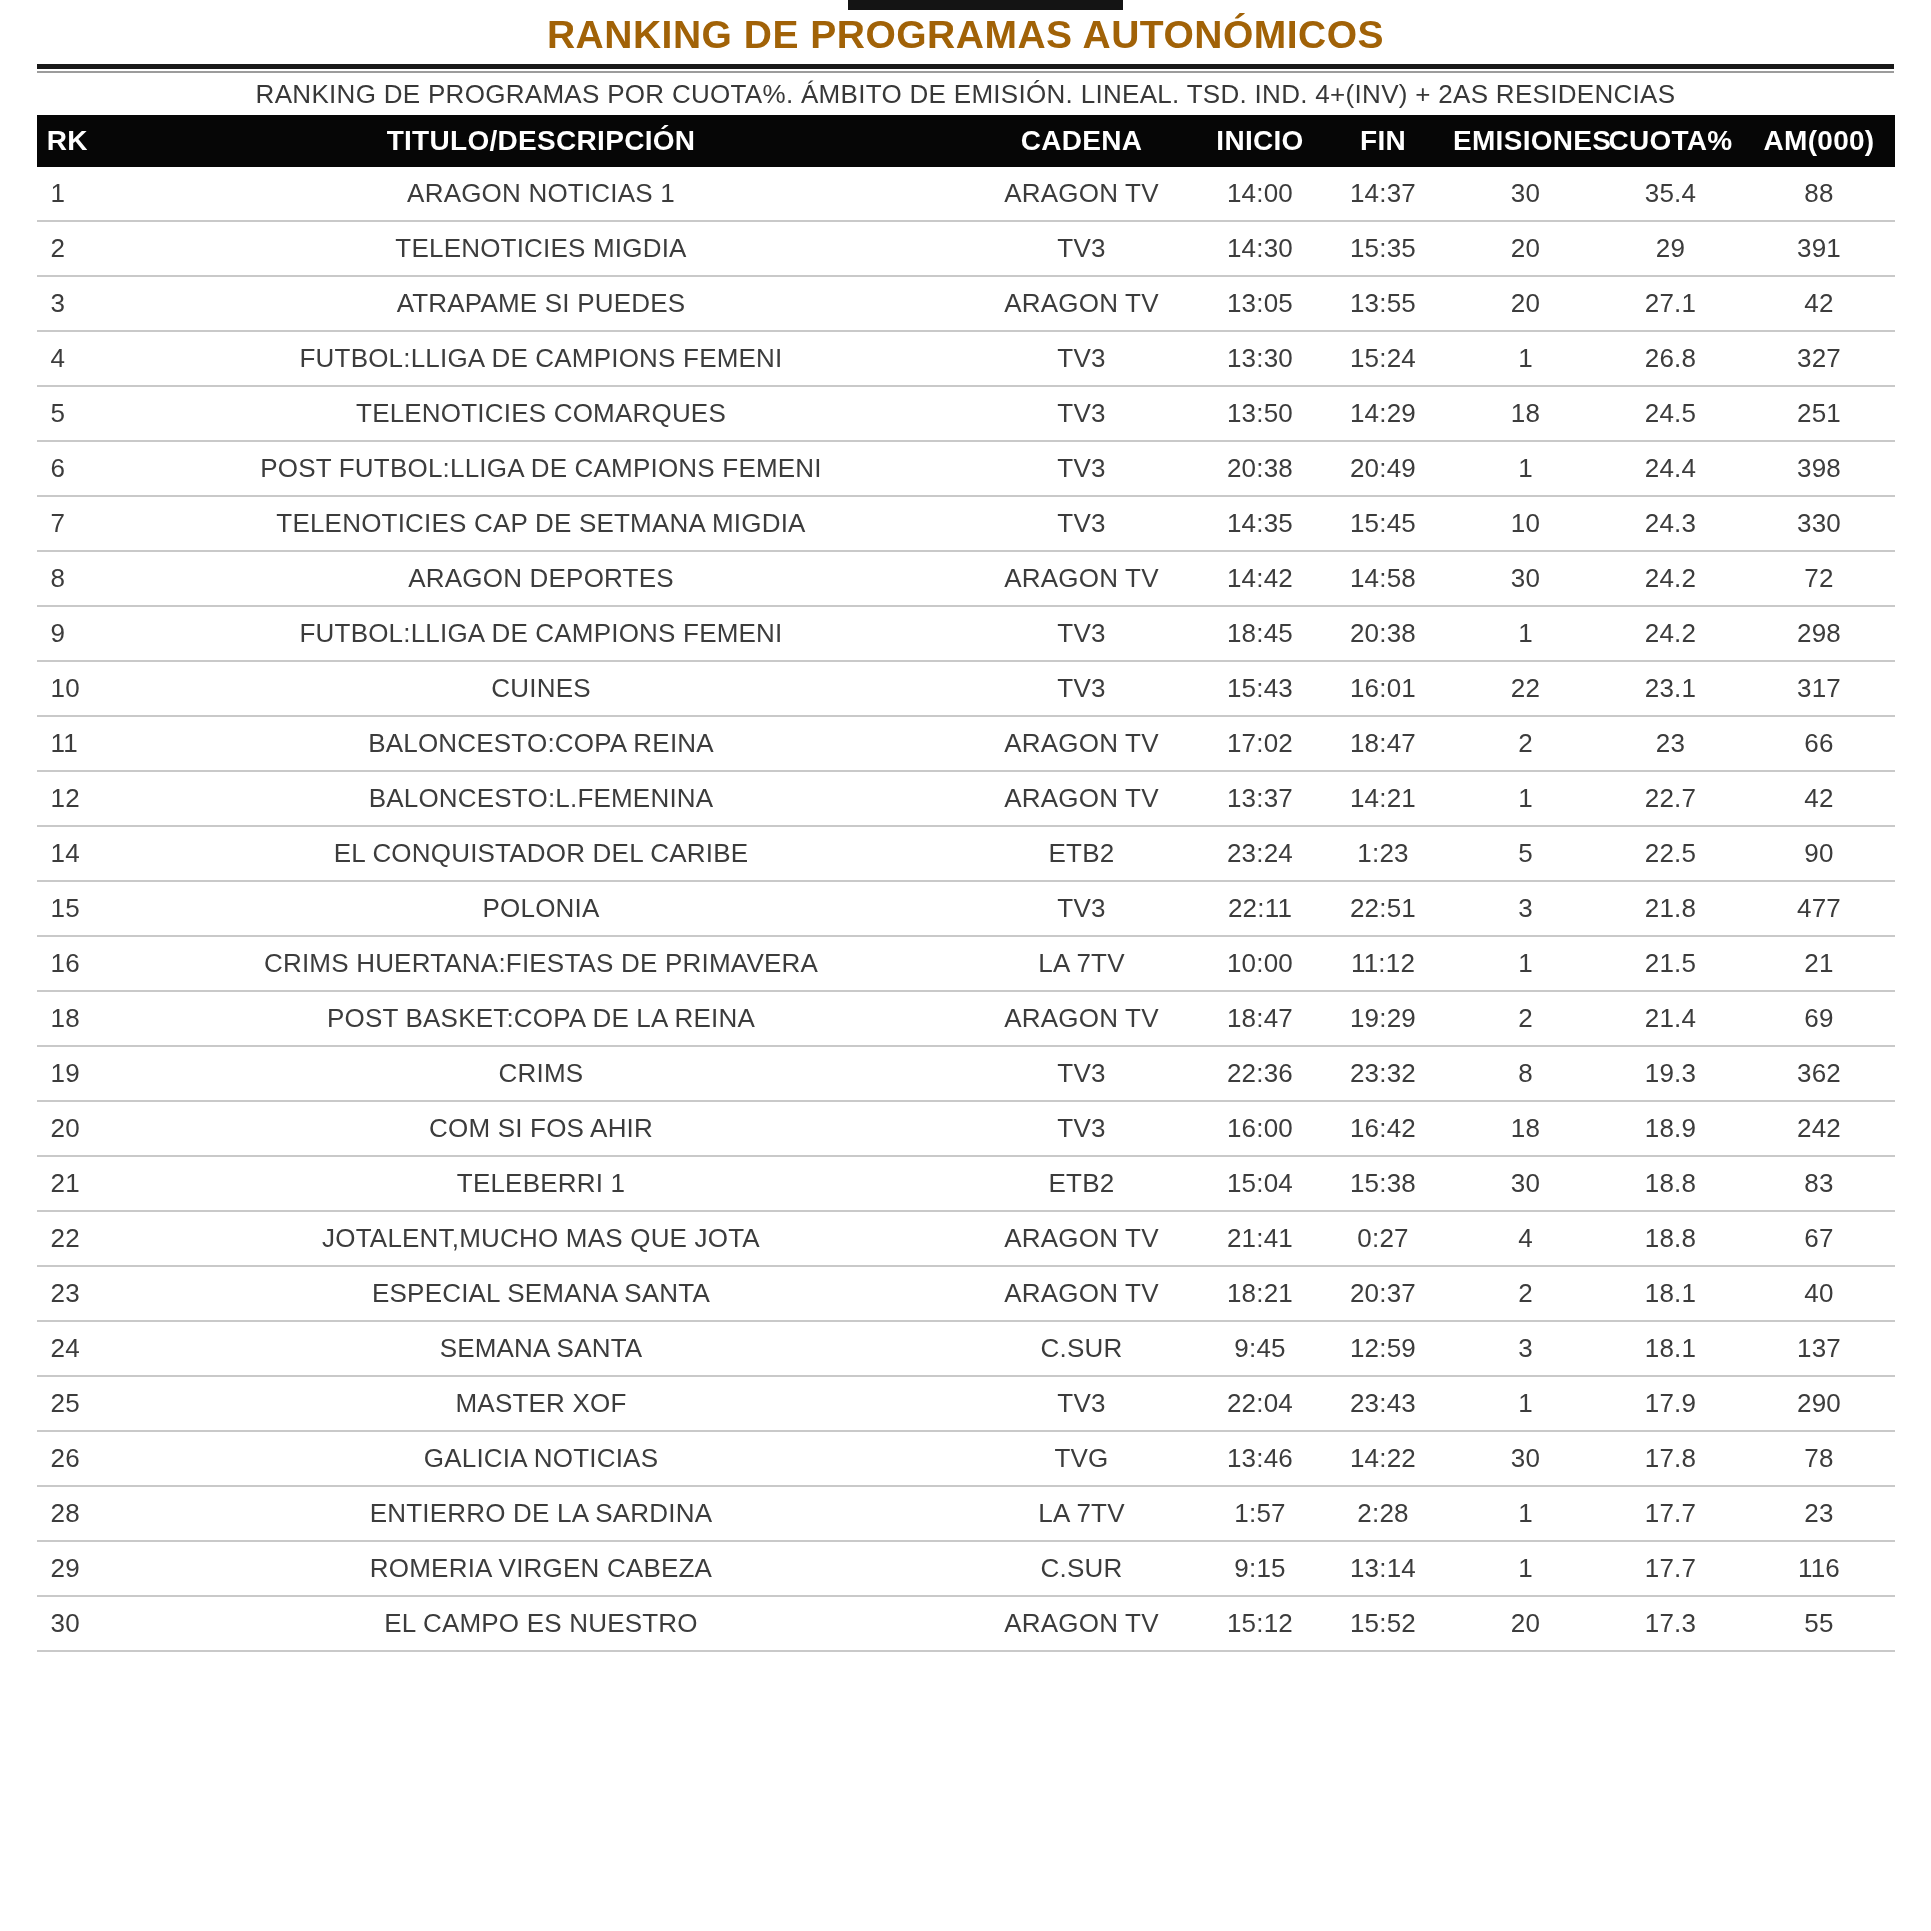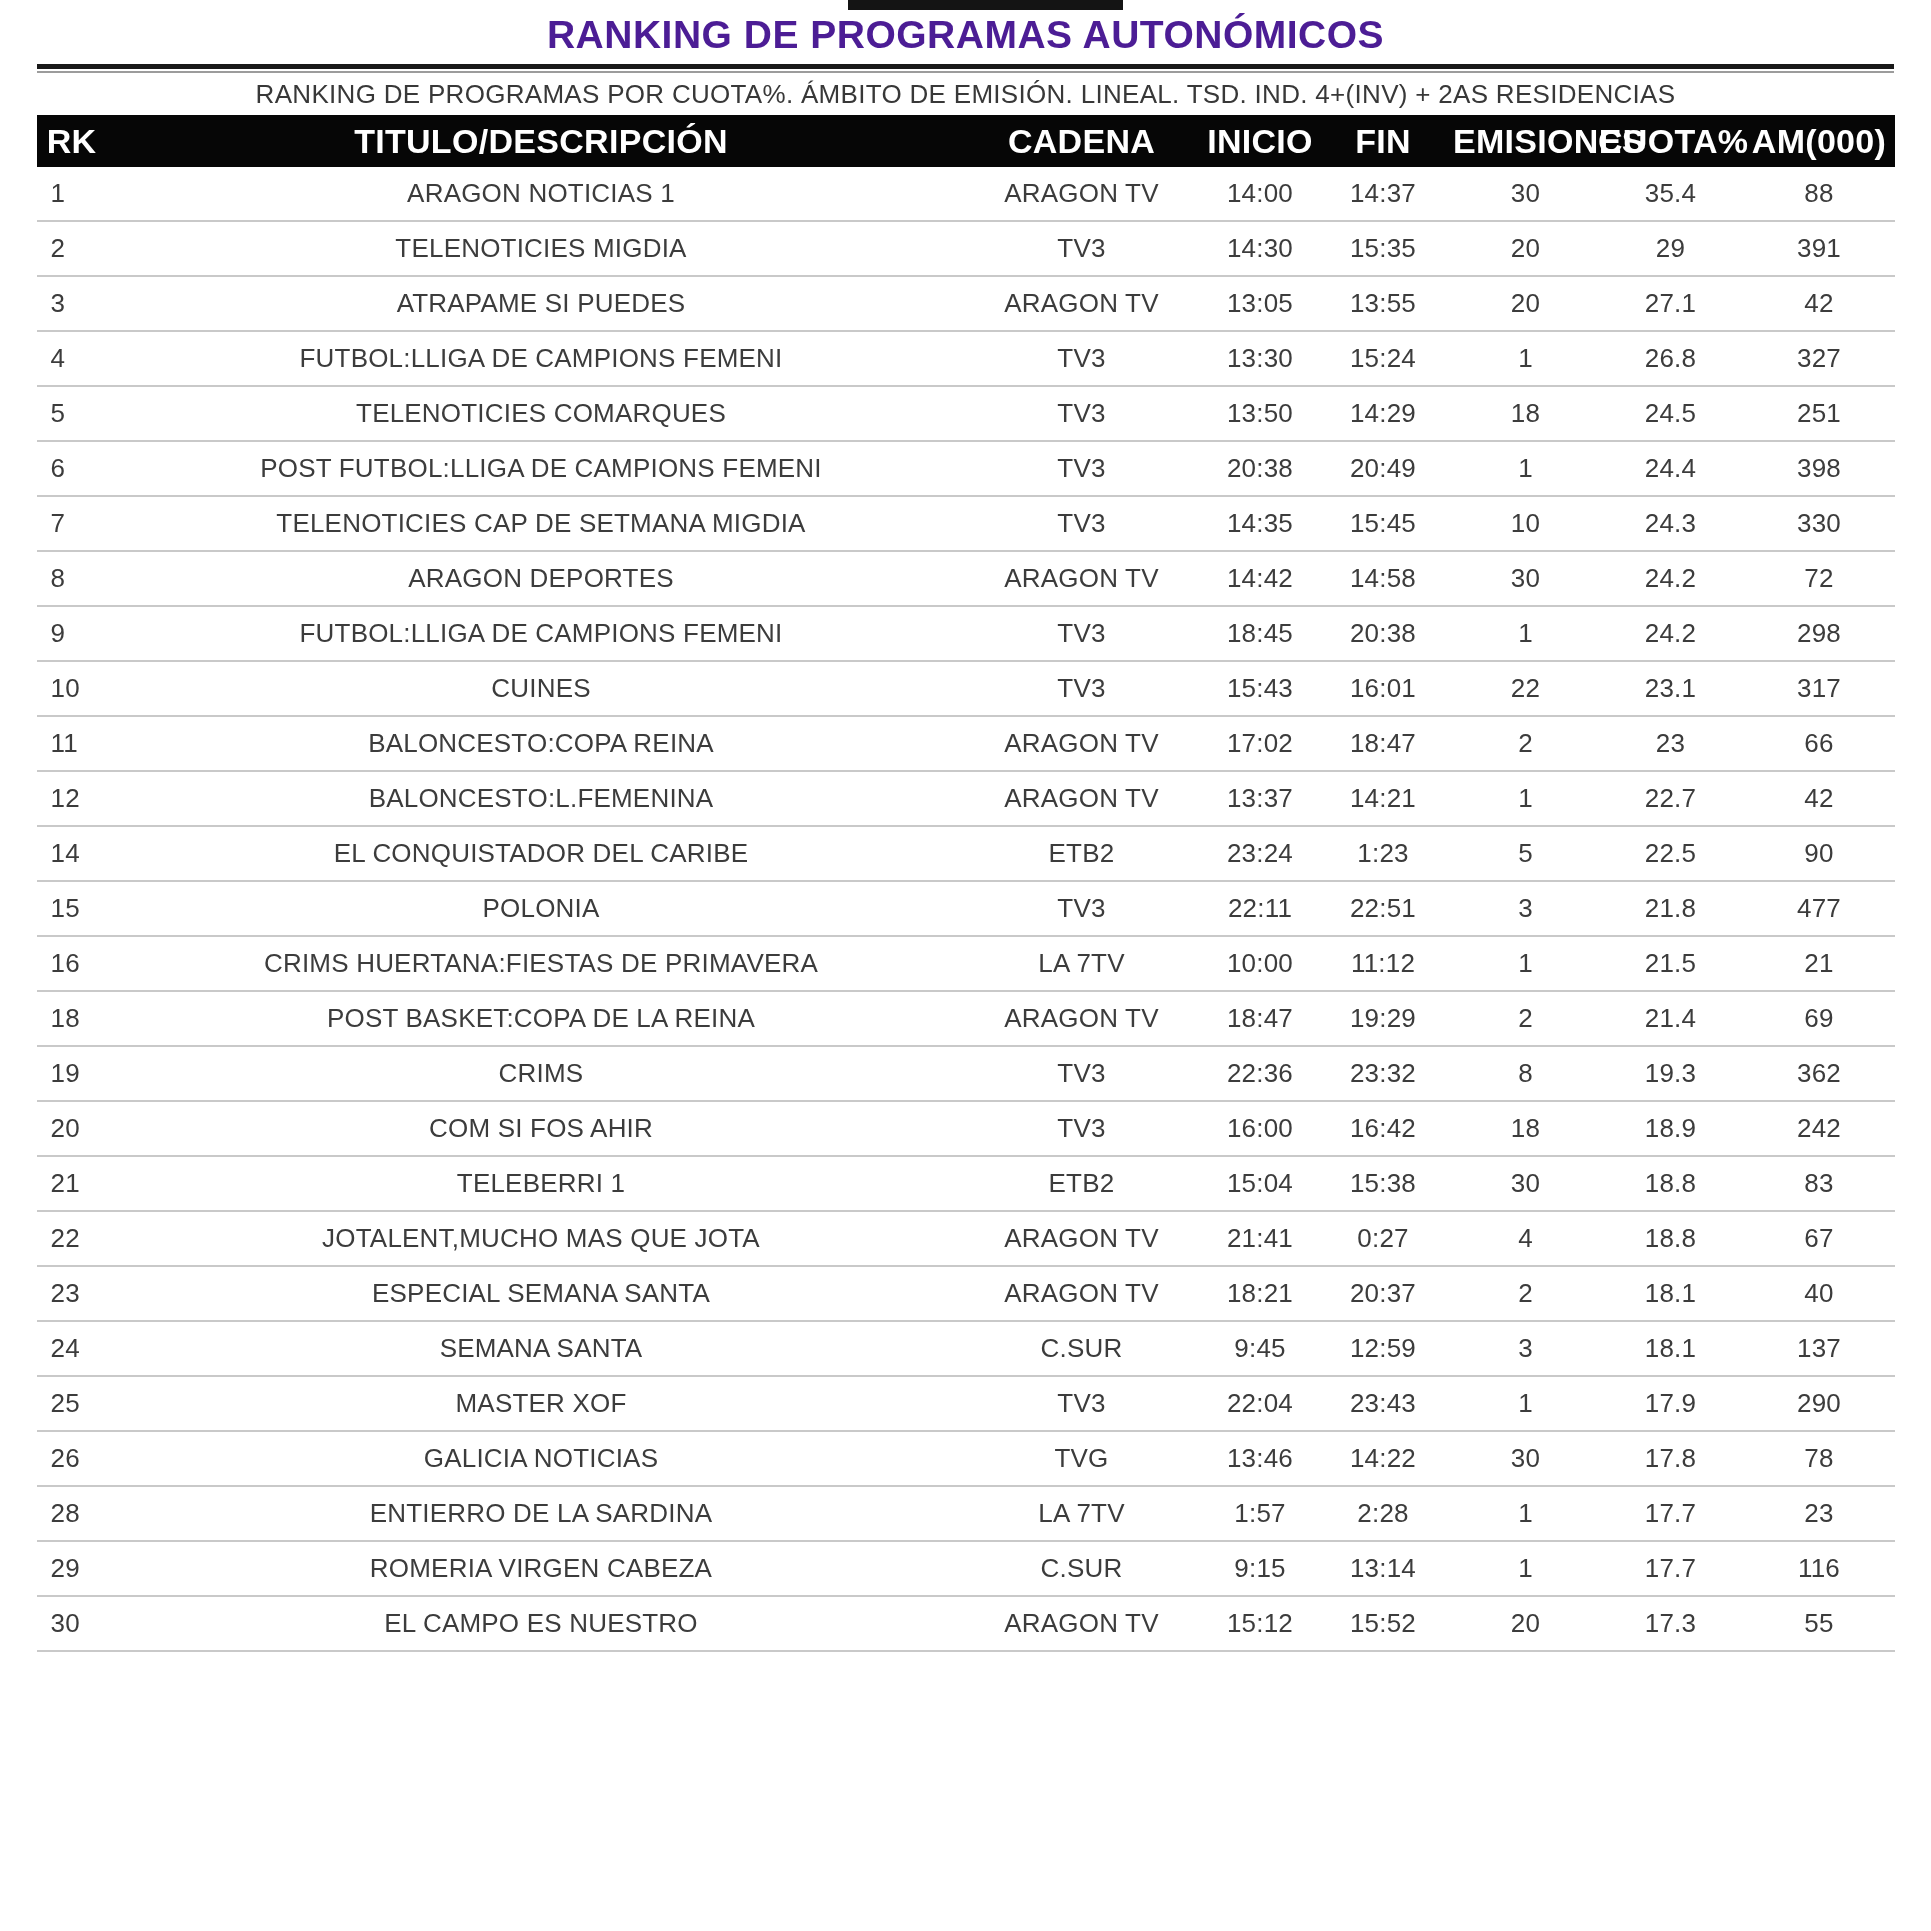--- a/index.html
+++ b/index.html
@@ -23,21 +23,21 @@
     height: 9.7px;
     background: #141414;
   }
   .page-title {
     margin: 0;
     padding-top: 13.5px;
     text-align: center;
     font-size: 39px;
     line-height: 42px;
     font-weight: bold;
-    color: #4c1d95;
+    color: #a16207;
     letter-spacing: 0.5px;
   }
   .rule-wrap { margin: 8.7px 37px 0 37px; }
   .rule-black { height: 4.8px; background: #191919; }
   .rule-gray  { height: 1.9px; background: #9c9c9c; margin-top: 1.9px; }
   .page-subtitle {
     margin-top: 6.8px;
     text-align: center;
     font-size: 26px;
     line-height: 29px;
@@ -46,21 +46,21 @@
   }
   table.ranking {
     border-collapse: collapse;
     table-layout: fixed;
     width: 1858px;
     margin: 6.8px 37px 0 37px;
   }
   thead th {
     background: #060606;
     color: #ffffff;
-    font-size: 34px;
+    font-size: 28px;
     font-weight: bold;
     height: 52px;
     text-align: center;
     white-space: nowrap;
     padding: 0;
     letter-spacing: 0.3px;
   }
   thead th.col-rk { text-align: left; padding-left: 9.7px; }
   tbody td {
     height: 53px;

